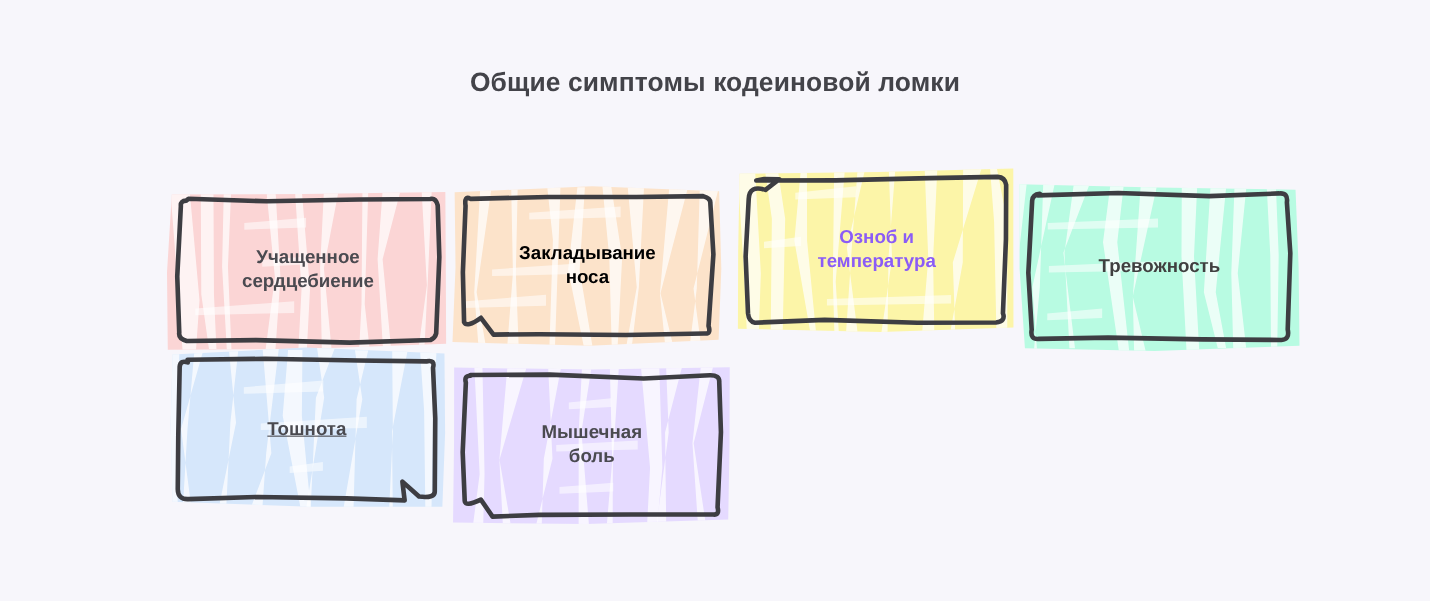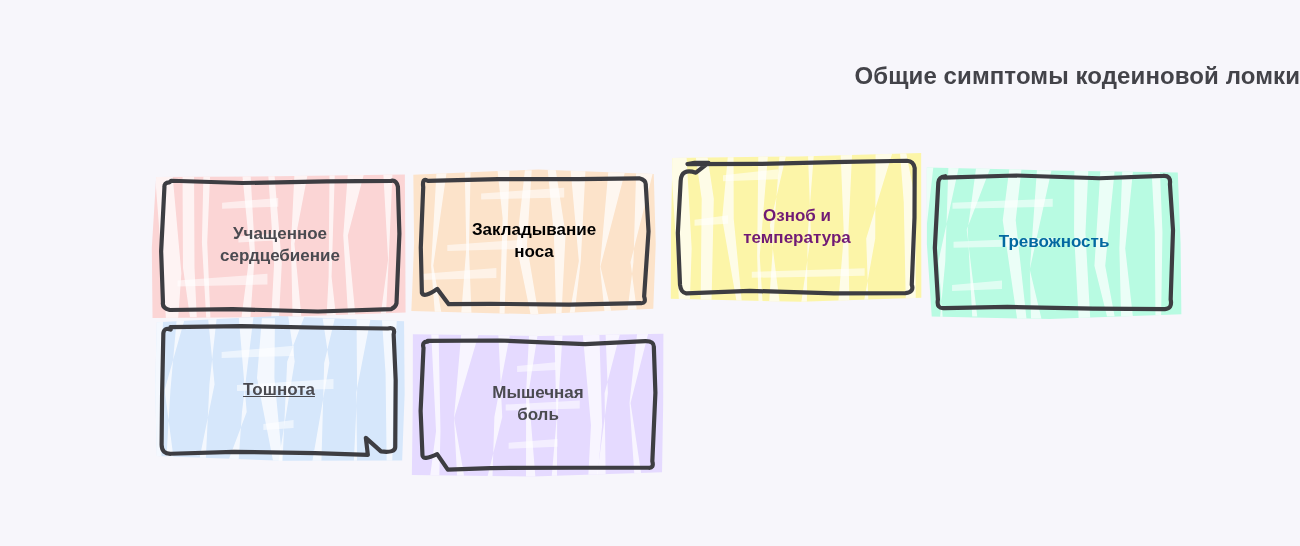--- a/index.html
+++ b/index.html
@@ -17,21 +17,21 @@
   #infographic {
     position: relative;
     width: 1300px;
     height: 546px;
   }
   #page-title {
     position: absolute;
     left: 0;
     top: 62px;
     width: 1300px;
-    text-align: right;
+    text-align: center;
     font-size: 24px;
     font-weight: bold;
     color: #434349;
     letter-spacing: 0.1px;
   }
   .card {
     position: absolute;
   }
   .card svg {
     position: absolute;
@@ -143,21 +143,21 @@
               <path d="M 160.47402134294194 -12.007604289427036 L 172.2630266262701 -12.007604289427036 L 168.27948996157815 73.2065469120627 L 169.4123268230857 142.91045244161796 L 158.08720872662767 142.91045244161796 L 163.87123172001762 73.2065469120627 Z" fill="#ffffff" opacity="0.72"></path>
               <path d="M 195.5766737372873 -9.435387952195015 L 212.4829413324664 -9.435387952195015 L 186.20748147960225 76.55366283245073 L 188.41587400912653 140.7009366033517 L 183.73812153472358 140.7009366033517 L 195.2393821975242 76.55366283245073 Z" fill="#ffffff" opacity="0.72"></path>
               <path d="M 219.71676461391345 -13.051999652656377 L 225.45787006218617 -13.051999652656377 L 235.7652392848575 39.94936215205 L 235.7068818825703 139.20816977744107 L 225.8006603062897 139.20816977744107 L 223.7376106467129 39.94936215205 Z" fill="#ffffff" opacity="0.72"></path>
               <path d="M 42.990087150250474 13.274200571147958 L 98.31660213115464 7.265780365181854 L 98.31660213115464 17.274200571147958 L 42.990087150250474 19.274200571147958 Z" fill="#ffffff" opacity="0.55"></path>
               <path d="M 14.520208853384247 57.66058001292404 L 48.11360316775681 53.32855637818866 L 48.11360316775681 61.66058001292404 L 14.520208853384247 63.66058001292404 Z" fill="#ffffff" opacity="0.55"></path>
               <path d="M 71.75990866094617 109.83346345938918 L 184.67426552052694 106.28375952428615 L 184.67426552052694 113.83346345938918 L 71.75990866094617 115.83346345938918 Z" fill="#ffffff" opacity="0.55"></path>
       </g>
     </g>
     <path d="M 7.546043902030215 2.0835300680133515 L 79.61784338897793 1.961068563675508 L 164.99704958264482 -0.0339260260574521 L 226.97661832661834 -1.2540741720004007 Q 233.61449896653647 -0.8345596821047366 234.69006102092098 6.030734659224981 L 234.49282055601944 55.68570691866335 L 231.76431614557515 122.77290787056555 Q 234.45371553422882 130.07113976205 225.47052326801932 131.13526996092406 L 153.8793729004543 131.4255437499145 L 69.67411609352567 128.84115870484965 L 6.2558441463159395 131.36004198985174 Q 0.832227423079894 130.59057528683917 0.01815371841657907 122.8909366944572 L -2.1534315994824285 71.06960861182306 L 0.6611228402704 18.85554544934421 Q 1.2725313907372766 5.948627913673408 15.880806912621484 10.658392139873467 L 28.410447591682896 0.9077943423762918 L 14.64046650705859 0.8166972911218182 Z" fill="none" stroke="#3d3d42" stroke-width="4.2" stroke-linejoin="round" stroke-linecap="round"></path>
   </svg>
-  <div class="card-label" style="color: #701a75;">Озноб и
+  <div class="card-label" style="color: #8b5cf6;">Озноб и
 температура</div>
       </div>
       <div class="card" style="left: 937px; top: 176px; width: 234px; height: 132px;">
   <svg width="278" height="176" viewBox="-22 -22 278 176" style="left:-22px; top:-22px;">
     <defs>
       <clipPath id="clip3">
         <path d="M -10.155334136725287 -8.559535025386346 L 114.28224224381847 -5.6125830278979265 L 240.75975629368077 -3.4819345357100246 L 243.58562509810145 67.18300871079555 L 244.3620963976282 138.21630208173883 L 112.59217807644018 143.0970769557025 L -5.255988952922053 140.4891376296 L -10.102965301681252 68.31757851834118 Z"></path>
       </clipPath>
     </defs>
     <g>
@@ -172,21 +172,21 @@
               <path d="M 163.78602458867923 -11.642640241872869 L 178.27645287397414 -11.642640241872869 L 168.23004436863908 89.63596436775534 L 177.6433412115845 140.44046497461366 L 170.0298008392953 140.44046497461366 L 157.4181438946495 89.63596436775534 Z" fill="#ffffff" opacity="0.72"></path>
               <path d="M 185.36912979154698 -9.109621696537943 L 196.40717220109258 -9.109621696537943 L 188.22795703202468 72.41422928222183 L 195.97671374998794 141.34594996867236 L 184.11258850988855 141.34594996867236 L 182.36602316962347 72.41422928222183 Z" fill="#ffffff" opacity="0.72"></path>
               <path d="M 214.2068111985411 -13.04635740465892 L 222.64071186474231 -13.04635740465892 L 225.45447894931988 56.13161905852856 L 224.12681809510306 141.48624504759937 L 218.46844821273245 141.48624504759937 L 217.79782000570614 56.13161905852856 Z" fill="#ffffff" opacity="0.72"></path>
               <path d="M 15.487161156634102 26.72879958562844 L 115.7298193158651 22.73835461234744 L 115.7298193158651 30.72879958562844 L 15.487161156634102 32.72879958562844 Z" fill="#ffffff" opacity="0.55"></path>
               <path d="M 16.542666829804148 65.840454596036 L 118.93458914091242 61.380722422297694 L 118.93458914091242 69.840454596036 L 16.542666829804148 71.840454596036 Z" fill="#ffffff" opacity="0.55"></path>
               <path d="M 15.066511054435978 109.04019155715098 L 64.97355983836314 104.41677034178603 L 64.97355983836314 113.04019155715098 L 15.066511054435978 115.04019155715098 Z" fill="#ffffff" opacity="0.55"></path>
       </g>
     </g>
     <path d="M 6.513632395106834 1.584817761182785 L 79.4788015296124 -0.5042544413241559 L 162.35487910269293 2.2483383863465862 L 226.03904194298667 -0.1538857946463395 Q 234.14847519176547 -0.8642652717186139 232.9059262963332 7.982609894662164 L 236.01366021130235 54.11266606247212 L 233.66700065976474 123.49029459797312 Q 235.56858163810975 132.7361054240726 227.93978089380545 133.05478111330885 L 155.90220384533518 132.55540299504065 L 70.43936532232911 130.93821123009548 L 7.707863521622494 132.04036991014726 Q -0.7435805281857029 133.12460192090367 0.9065808675048175 123.65932949180714 L -2.146680939686485 71.960411511641 L 1.3367101428826573 6.345198180398438 Q 1.8216908548492938 0.8318287792033516 8.212994701194111 0.21860463400371366 Z" fill="none" stroke="#3d3d42" stroke-width="4.2" stroke-linejoin="round" stroke-linecap="round"></path>
   </svg>
-  <div class="card-label" style="color: #0369a1;">Тревожность</div>
+  <div class="card-label" style="color: #404040;">Тревожность</div>
       </div>
       <div class="card" style="left: 163px; top: 327px; width: 232px; height: 126px;">
   <svg width="276" height="170" viewBox="-22 -22 276 170" style="left:-22px; top:-22px;">
     <defs>
       <clipPath id="clip4">
         <path d="M -6.110529470315669 -4.671474640068482 L 115.21234581182944 -11.069877055094821 L 241.05107380410482 -5.6587694904446835 L 241.65483359072095 66.68099987659662 L 239.14350250973075 133.62307128991233 L 119.28757931456494 133.66842581133824 L -6.105674472873943 129.05698599397147 L -7.815559489201405 59.21572461175674 Z"></path>
       </clipPath>
     </defs>
     <g>
       <path d="M -6.110529470315669 -4.671474640068482 L 115.21234581182944 -11.069877055094821 L 241.05107380410482 -5.6587694904446835 L 241.65483359072095 66.68099987659662 L 239.14350250973075 133.62307128991233 L 119.28757931456494 133.66842581133824 L -6.105674472873943 129.05698599397147 L -7.815559489201405 59.21572461175674 Z" fill="#d6e7fb"></path>

